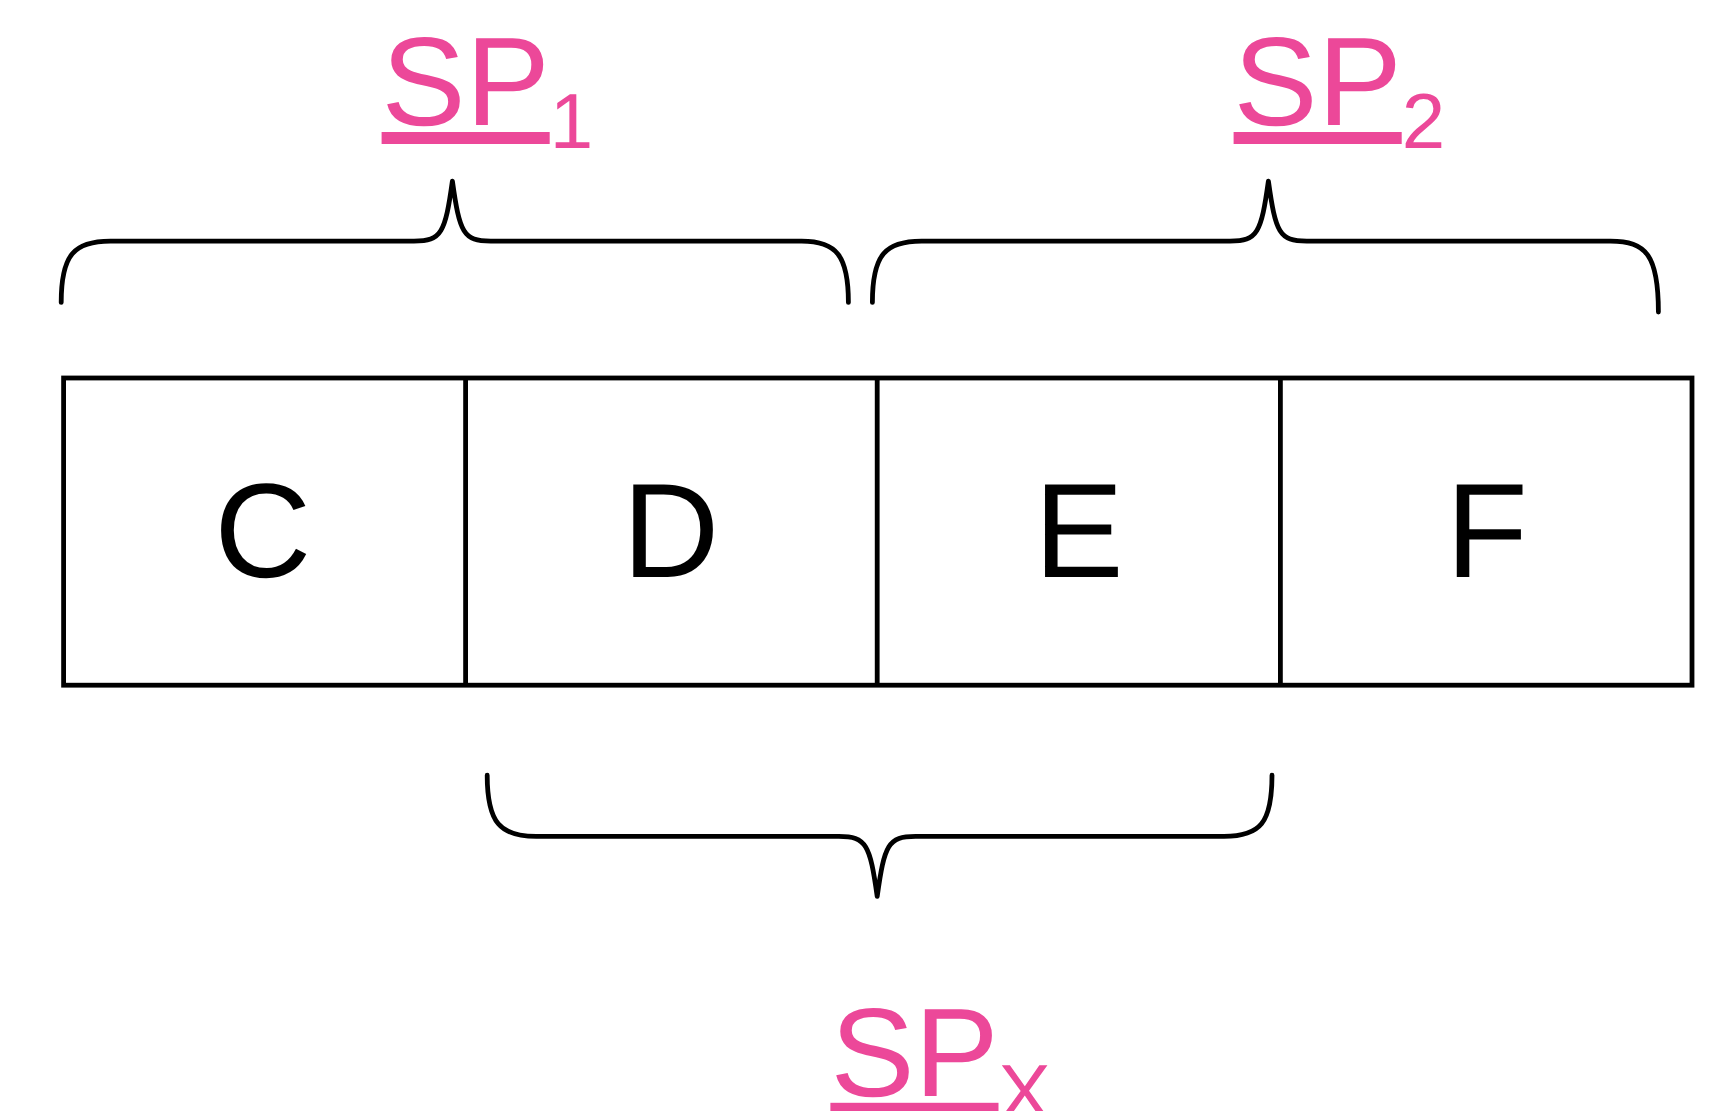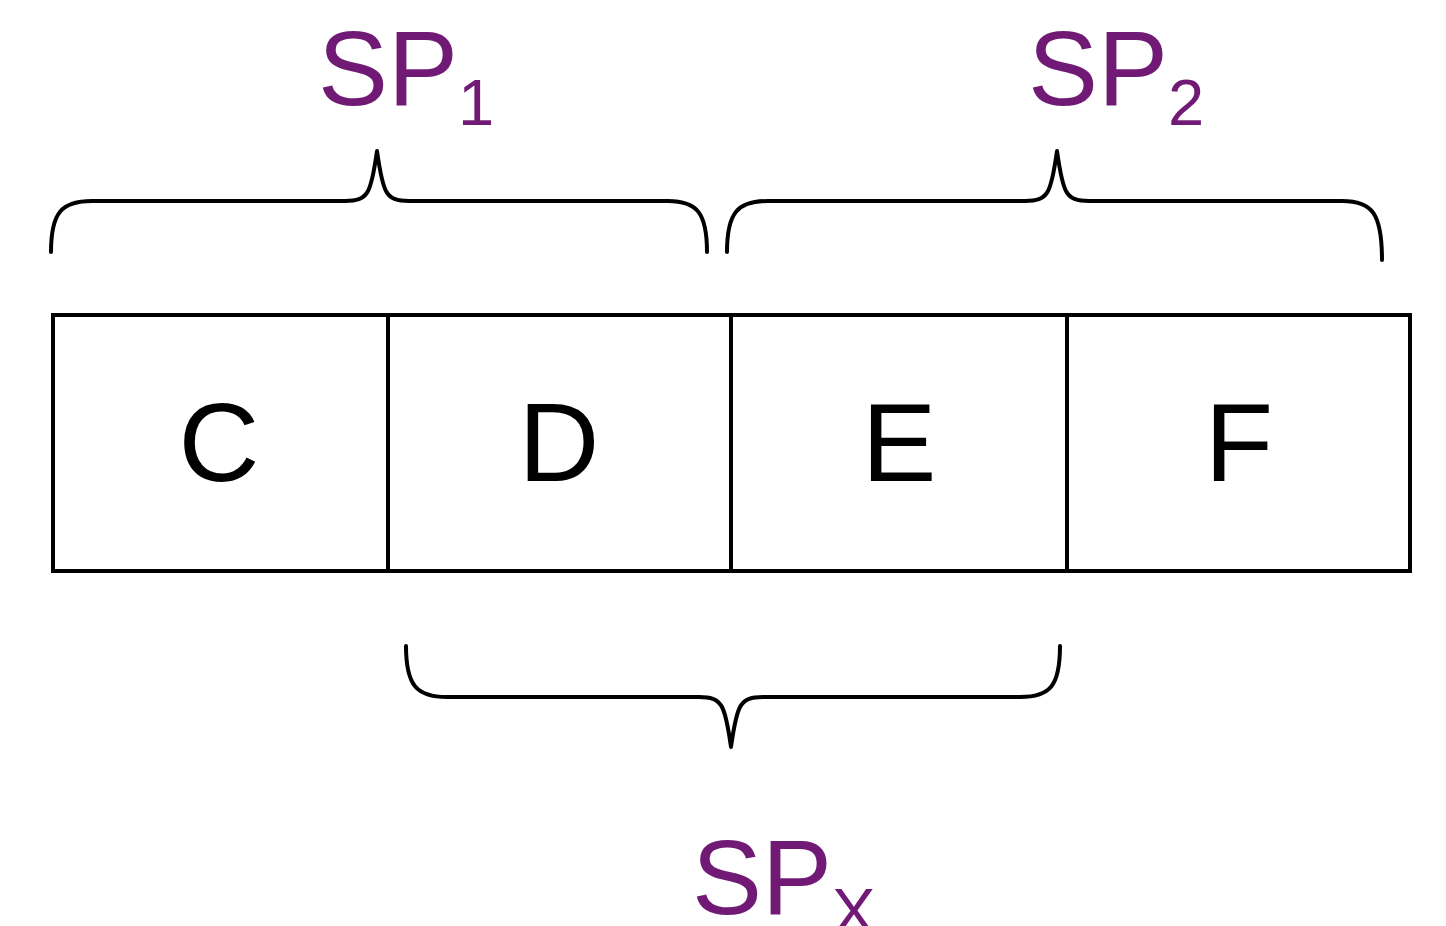--- a/index.html
+++ b/index.html
@@ -18,26 +18,27 @@
   }
   #svg-layer {
     position: absolute;
     left: 0;
     top: 0;
     width: 1446px;
     height: 926px;
   }
   .brace-label {
     position: absolute;
-    color: #701a75;
+    color: #ec4899;
     font-family: "Liberation Sans", sans-serif;
     font-size: 105px;
     line-height: 1;
     white-space: nowrap;
     letter-spacing: 0px;
+    text-decoration: underline;
   }
   .brace-label .sub {
     font-size: 0.62em;
     vertical-align: -0.30em;
     letter-spacing: 0px;
   }
   .cell-letter {
     position: absolute;
     font-family: "Liberation Sans", sans-serif;
     font-size: 112px;

